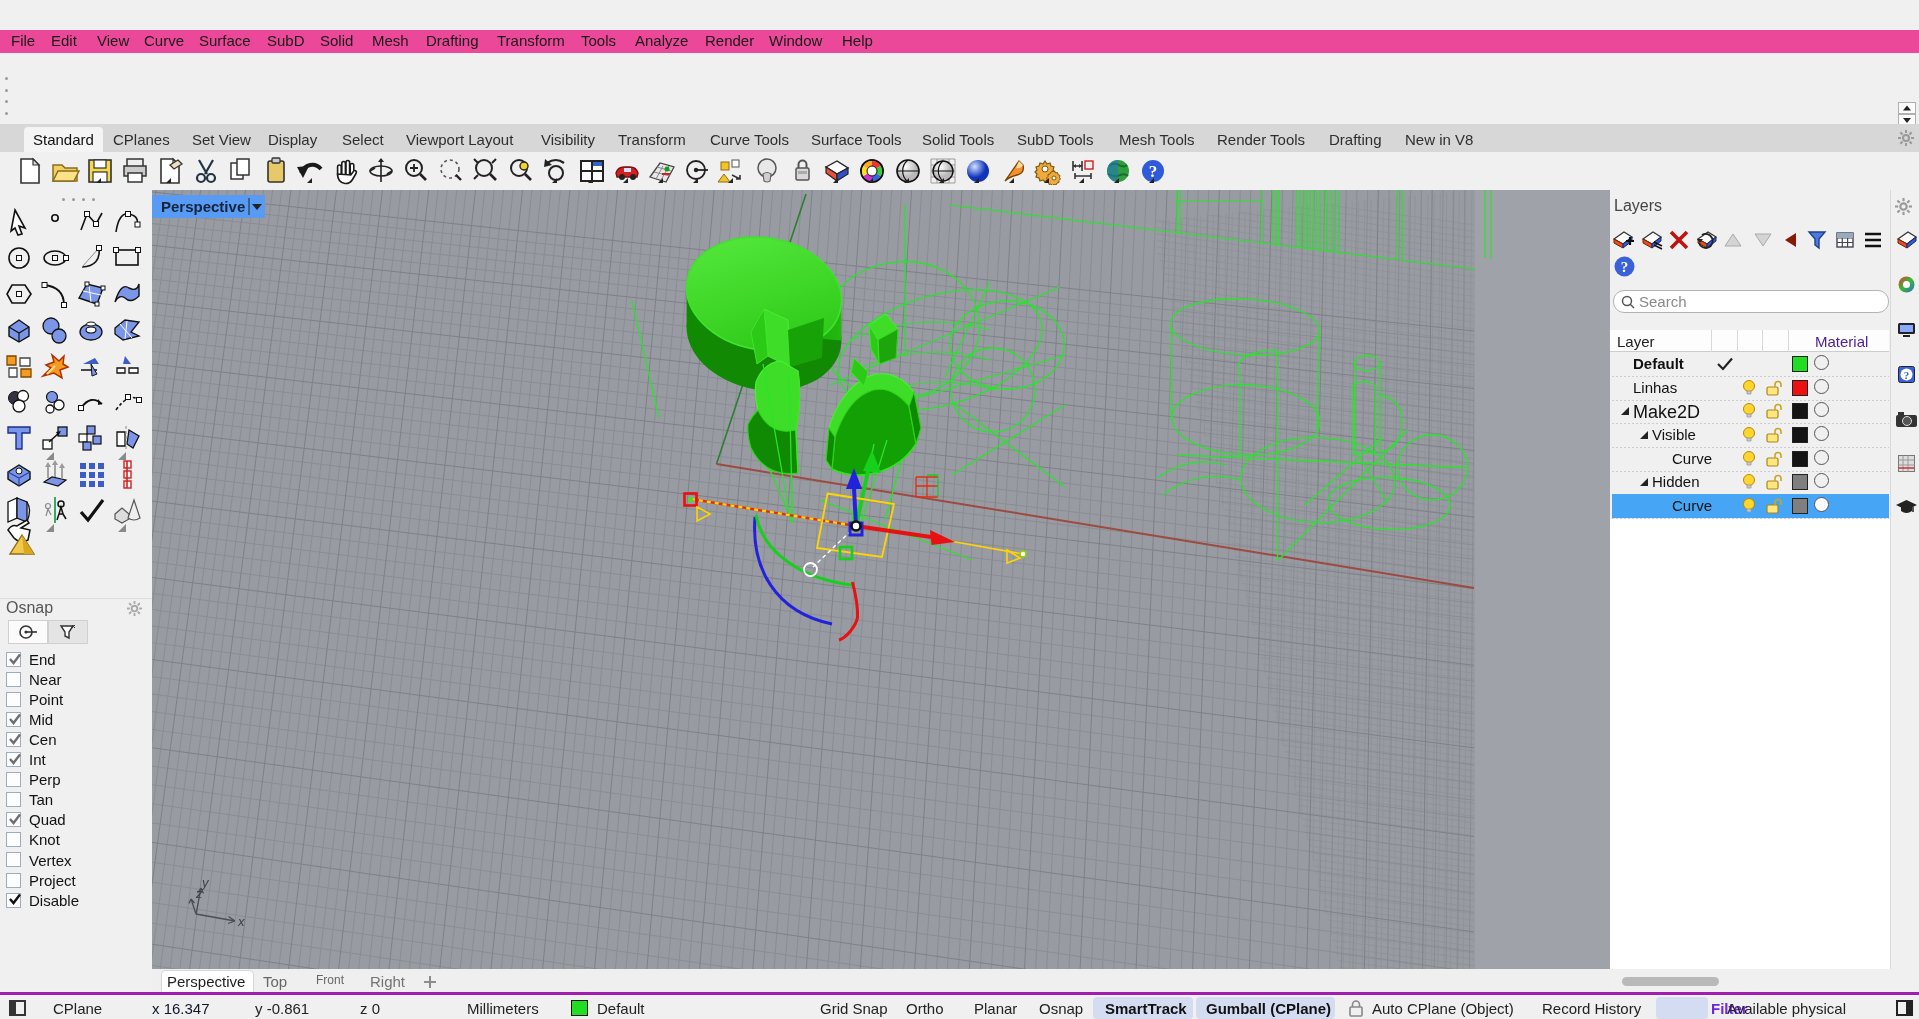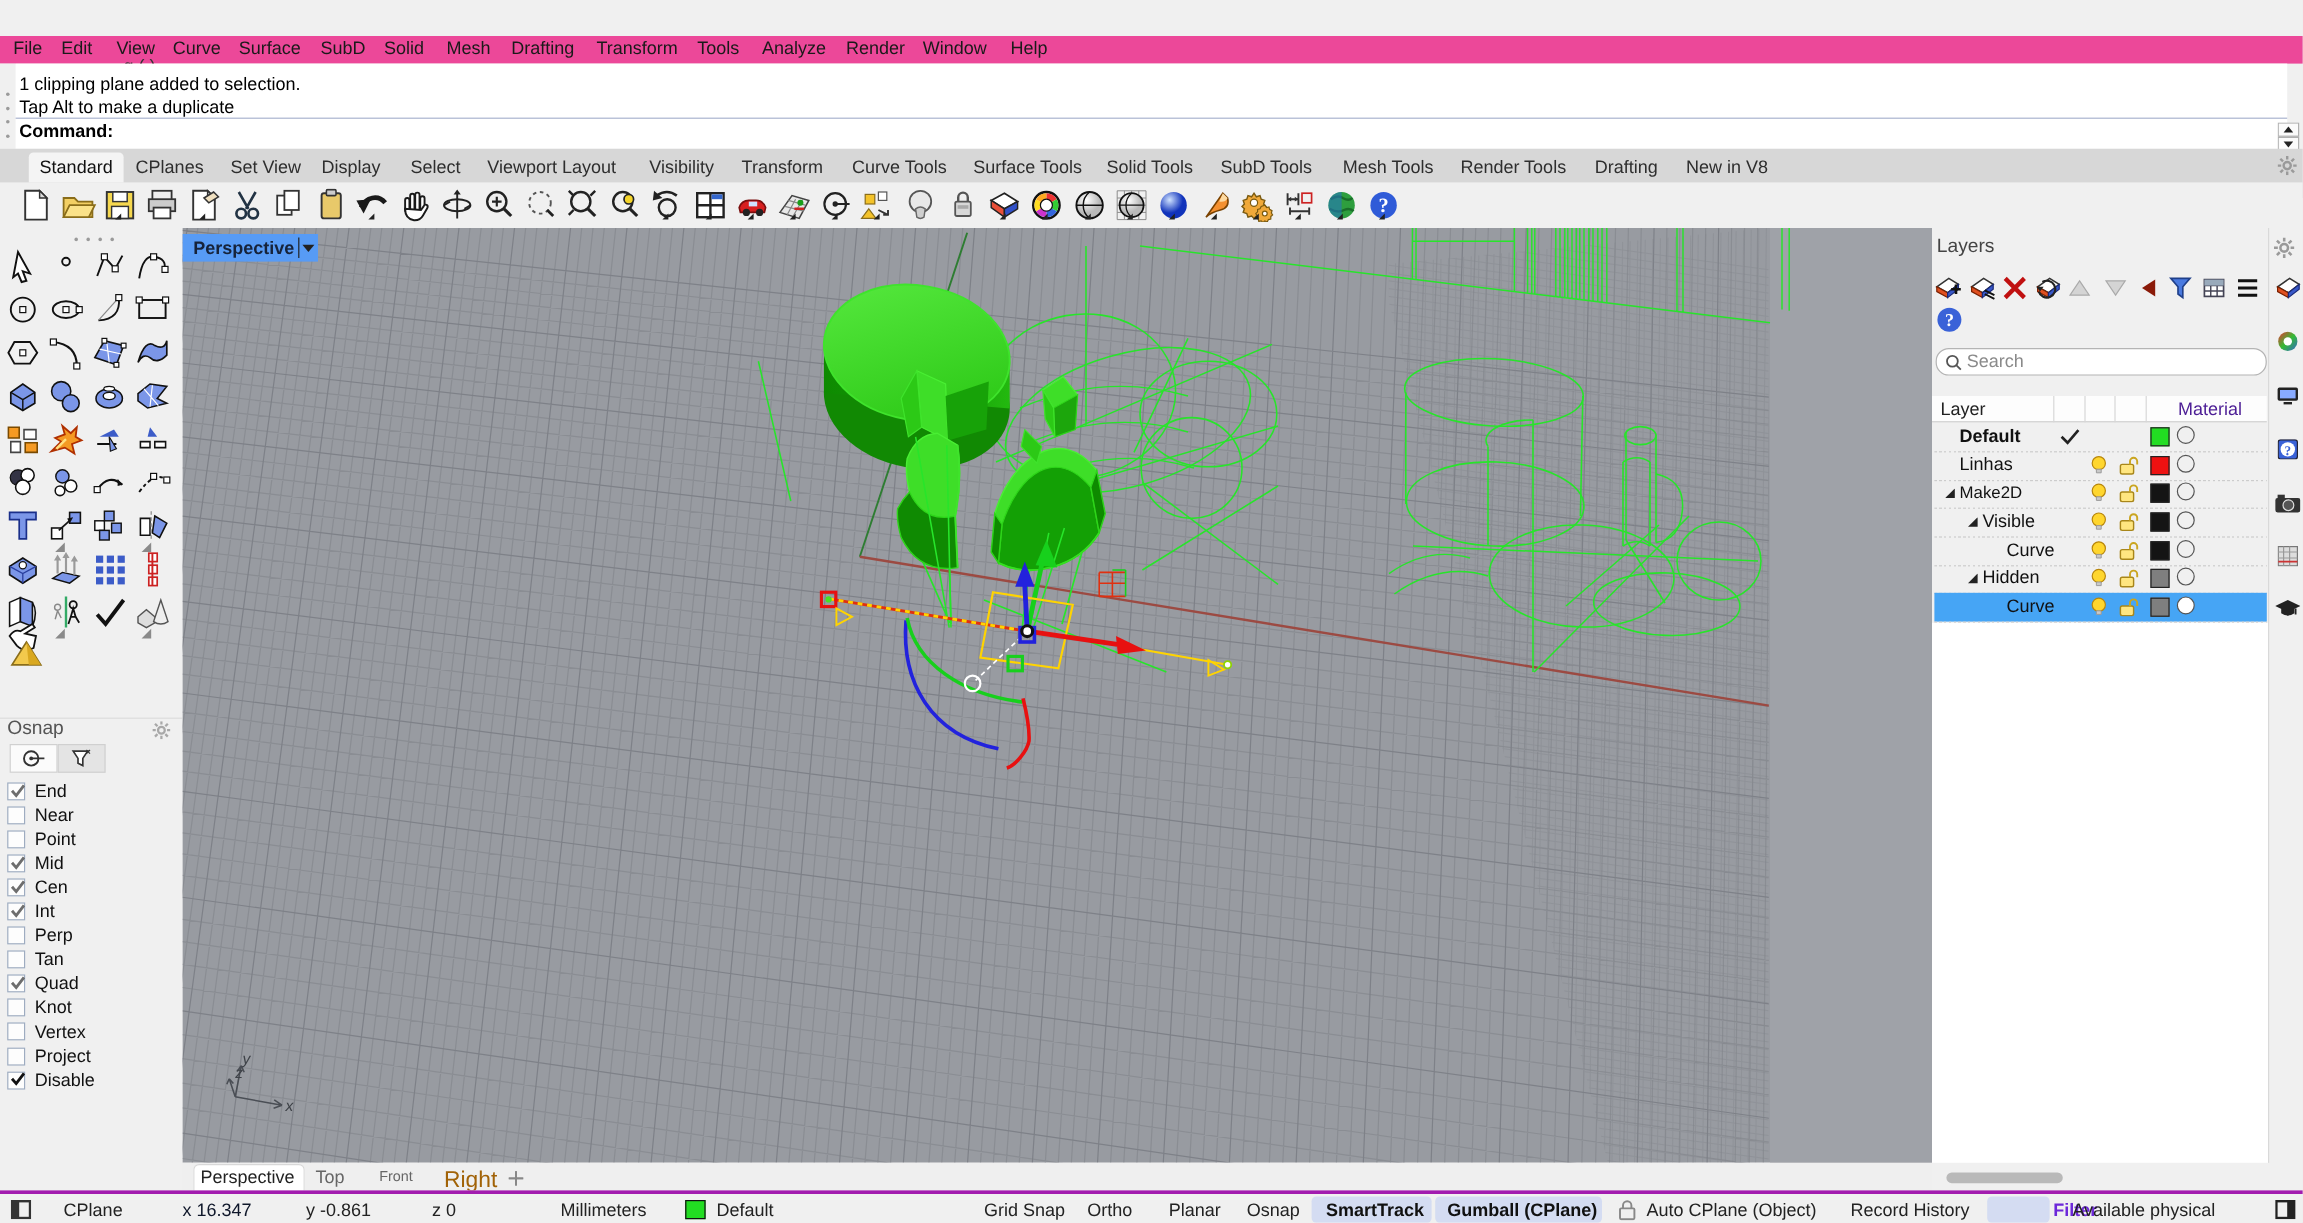--- a/index.html
+++ b/index.html
@@ -56,27 +56,20 @@
       <span style="left:769px">Window</span>
       <span style="left:842px">Help</span>
 </div>
 
 <div class="abs" id="cmdgut">
       <div class="gdot" style="left:5px;top:24px"></div>
       <div class="gdot" style="left:5px;top:36px"></div>
       <div class="gdot" style="left:5px;top:47px"></div>
       <div class="gdot" style="left:5px;top:59px"></div>
     </div>
-<div class="abs" id="cmd">
- <div class="abs" style="left:90px;top:-6px;height:6px;overflow:hidden;font-size:15px;color:#333">g (          )</div>
- <span class="abs l1">1 clipping plane added to selection.</span>
- <span class="abs l2">Tap Alt to make a duplicate</span>
- <div class="abs sep"></div>
- <span class="abs l3">Command:</span>
-</div>
 <svg class="abs" style="left:1898px;top:102px" width="19" height="25">
       <rect x="0.5" y="0.5" width="17" height="11" fill="#fbfbfb" stroke="#b0b0b0"></rect>
       <rect x="0.5" y="12.5" width="17" height="11" fill="#fbfbfb" stroke="#b0b0b0"></rect>
       <path d="M9 3.5 L13 8.5 L5 8.5 Z" fill="#222"></path>
       <path d="M9 21 L13 16 L5 16 Z" fill="#222"></path>
     </svg>
 
 <div class="abs" id="tabbar">
  <span class="tab active" style="left:24px;padding:0 9px">Standard</span>
  <span class="tab" style="left:113px">CPlanes</span>
@@ -823,21 +816,21 @@
     <svg class="abs" style="left:1764px;top:379px" width="19" height="17">
       <rect x="3" y="8" width="11" height="8" rx="1.5" fill="#ffe680" stroke="#a8861a" stroke-width="1.2"></rect>
       <path d="M11 8 v-2.5 a3 3 0 0 1 6 0 V8" fill="none" stroke="#caa520" stroke-width="1.6"></path>
     </svg>
     <div class="abs" style="left:1792px;top:379.5px;width:16px;height:16px;background:#ee1111;border:1px solid #222"></div>
     <div class="abs" style="left:1814px;top:379px;width:15px;height:15px;border-radius:50%;border:1.5px solid #555;background:none"></div>
     <div class="abs" style="left:1612px;top:400px;width:277px;height:1px;background:repeating-linear-gradient(90deg,#ccc 0 2px,transparent 2px 4px)"></div>
 <svg class="abs" style="left:1621px;top:407px" width="9" height="9">
       <path d="M8 0 L8 8 L0 8 Z" fill="#222"></path>
     </svg>
-    <div class="abs" style="left:1633px;top:402px;font-size:14px;font-weight:normal;color:#111">Make2D</div>
+    <div class="abs" style="left:1633px;top:402px;font-size:18px;font-weight:normal;color:#111">Make2D</div>
     <svg class="abs" style="left:1741px;top:402px" width="17" height="17">
       <circle cx="8" cy="7" r="5.5" fill="#ffd62e" stroke="#b8860b" stroke-width="1"></circle>
       <path d="M6 12 h4 v3 h-4 Z" fill="#c9c9c9" stroke="#999" stroke-width="0.8"></path>
     </svg>
     <svg class="abs" style="left:1764px;top:402px" width="19" height="17">
       <rect x="3" y="8" width="11" height="8" rx="1.5" fill="#ffe680" stroke="#a8861a" stroke-width="1.2"></rect>
       <path d="M11 8 v-2.5 a3 3 0 0 1 6 0 V8" fill="none" stroke="#caa520" stroke-width="1.6"></path>
     </svg>
     <div class="abs" style="left:1792px;top:402.5px;width:16px;height:16px;background:#141414;border:1px solid #222"></div>
     <div class="abs" style="left:1814px;top:402px;width:15px;height:15px;border-radius:50%;border:1.5px solid #555;background:none"></div>
@@ -934,21 +927,21 @@
       <path d="M10.5 0 L21 5 L10.5 10 L0 5 Z" fill="#222"></path>
       <path d="M10.5 10 V13 M17 7 V12" stroke="#222" stroke-width="1.5"></path>
       <path d="M5 7 V11 q5.5 4 11 0 V7" fill="#222"></path>
     </svg>
 
 <div class="abs" id="vptabs"></div>
 <div class="abs" style="left:161px;top:970px;width:93px;height:23px;background:#fff;border:1px solid #d8d8d8;border-bottom:none;border-radius:5px 5px 0 0"></div>
 <div class="abs" style="left:167px;top:973px;font-size:15px;color:#222">Perspective</div>
 <div class="abs" style="left:263px;top:973px;font-size:15px;color:#666">Top</div>
 <div class="abs" style="left:316px;top:973px;font-size:12px;color:#666">Front</div>
-<div class="abs" style="left:370px;top:973px;font-size:19px;color:#a16207">Right</div>
+<div class="abs" style="left:370px;top:973px;font-size:15px;color:#737373">Right</div>
 <svg class="abs" style="left:422px;top:974px" width="16" height="16">
       <path d="M8 2 V14 M2 8 H14" stroke="#888" stroke-width="1.6"></path>
       <path d="M8 2 V14 M2 8 H14" stroke="#888" stroke-width="1.6"></path>
     </svg>
 <div class="abs" id="status">
 <div class="abs" style="left:1093px;top:2px;width:100px;height:22px;background:#d4dcf2;border-radius:4px"></div>
 <div class="abs" style="left:1196px;top:2px;width:139px;height:22px;background:#d4dcf2;border-radius:4px"></div>
 <div class="abs" style="left:1656px;top:2px;width:52px;height:22px;background:#d4dcf2;border-radius:4px"></div>
 <svg class="abs" style="left:9px;top:5px" width="17" height="16">
         <rect x="1" y="1" width="15" height="14" fill="none" stroke="#333" stroke-width="2"></rect>

